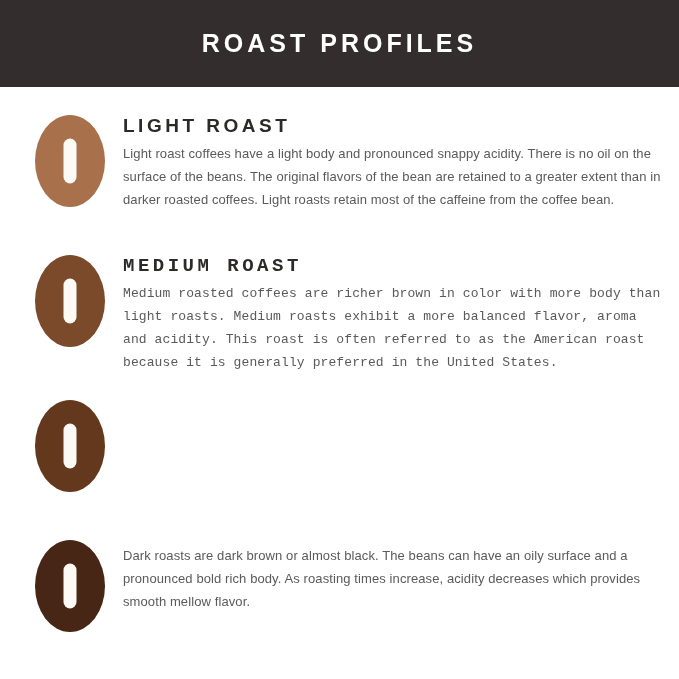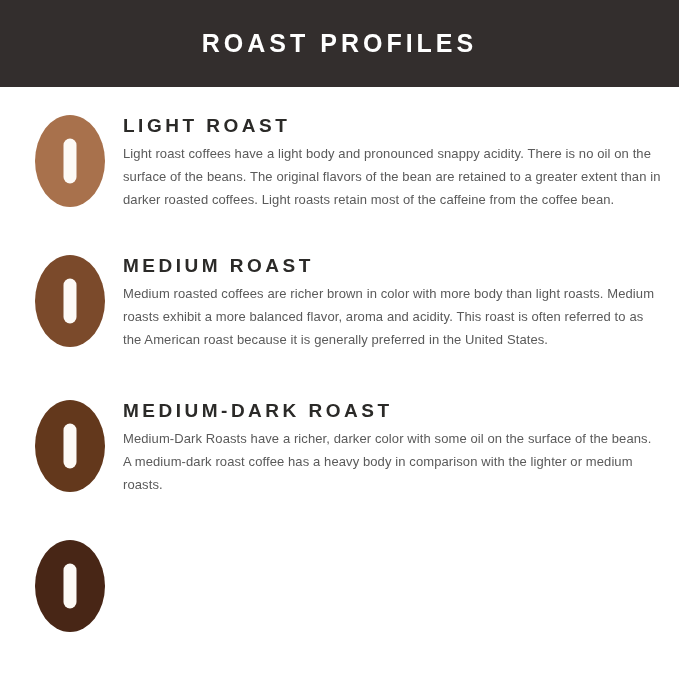--- a/index.html
+++ b/index.html
@@ -26,21 +26,21 @@
   }
   .sections {
     padding: 27px 18px 0 35px;
     box-sizing: border-box;
   }
   .section {
     display: flex;
     align-items: flex-start;
   }
   .section.slot-140 { height: 140px; }
-  .section.slot-145 { height: 145px; }
+  .section.slot-145 { height: 145px; font-family: Liberation Mono, monospace; }
   .bean {
     flex: 0 0 70px;
     width: 70px;
     height: 92px;
     border-radius: 50%;
     position: relative;
     margin-top: 1px;
   }
   .bean .slit {
     position: absolute;
@@ -100,28 +100,25 @@
       <div class="section-text">
         <div class="section-title">MEDIUM ROAST</div>
         <div class="section-desc">Medium roasted coffees are richer brown in color with more body than light roasts. Medium roasts exhibit a more balanced flavor, aroma and acidity.  This roast is often referred to as the American roast because it is generally preferred in the United States.</div>
       </div>
     </div>
 
     <div class="section slot-140">
       <div class="bean" style="background-color: rgb(99, 56, 28);">
         <div class="slit"></div>
       </div>
-      <div class="section-text">
-        <div class="section-title">MEDIUM-DARK ROAST</div>
-        <div class="section-desc">Medium-Dark Roasts have a richer, darker color with some oil on the surface of the beans. A medium-dark roast coffee has a heavy body in comparison with the lighter or medium roasts.</div>
-      </div>
     </div>
 
     <div class="section">
       <div class="bean" style="background-color: rgb(72, 38, 22);">
         <div class="slit"></div>
       </div>
       <div class="section-text">
+        <div class="section-desc">Dark roasts are dark brown or almost black. The beans can have an oily surface and a pronounced bold rich body. As roasting times increase, acidity decreases which provides smooth mellow flavor.</div>
       </div>
     </div>
 
   </div>
 </div>
 
 </body></html>

